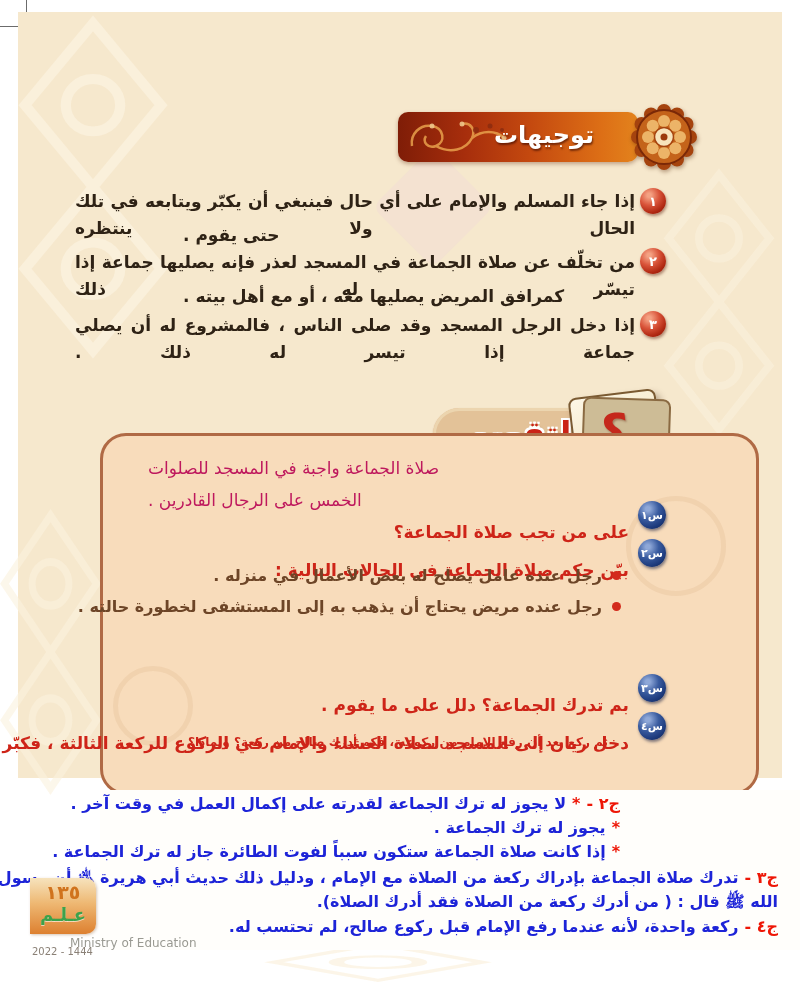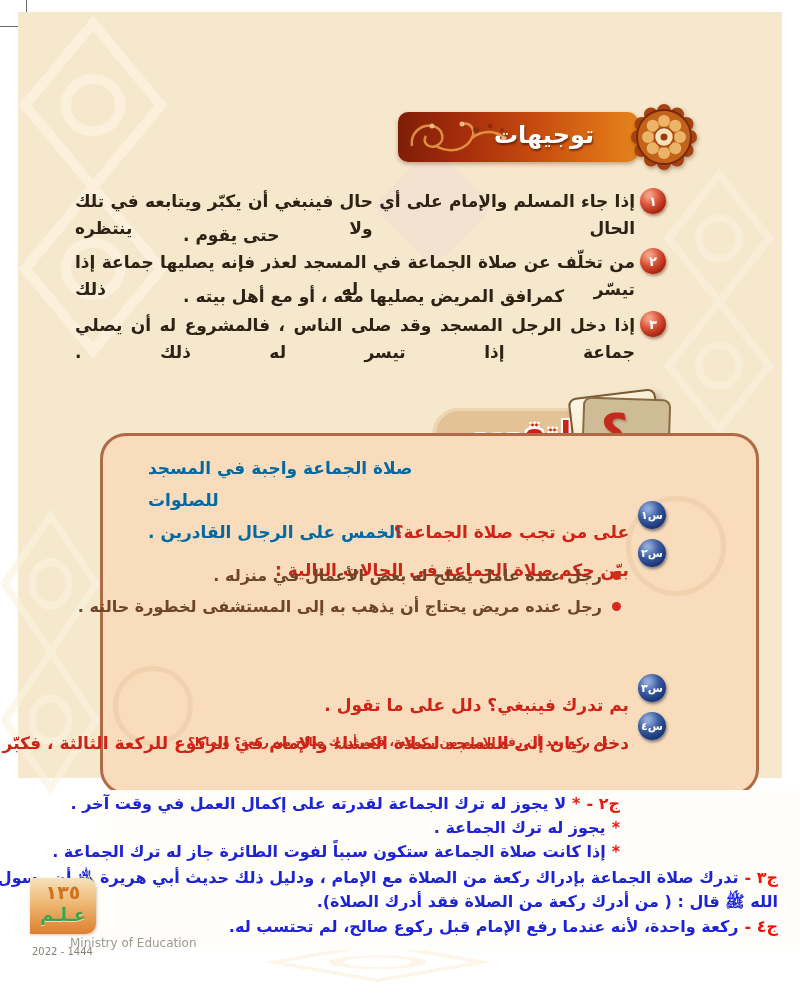--- a/index.html
+++ b/index.html
@@ -50,21 +50,21 @@
   .note::after{content:"";position:absolute;right:-2px;bottom:-2px;border-style:solid;
     border-width:0 0 22px 22px;border-color:transparent transparent #b89a6a transparent;}
   .note-q{position:absolute;left:0;top:8px;width:100%;text-align:center;
     color:#c5281c;font-size:48px;font-weight:bold;text-shadow:1px 2px 2px rgba(90,20,0,.35);}
 
   
   .qbox{position:absolute;left:82px;top:421px;width:653px;height:356px;background:#f8dcbb;
     border:3px solid #b06a45;border-radius:26px;}
   .qbox .faint{position:absolute;border:5px solid rgba(197,146,98,.14);border-radius:50%;}
   .q1-ans{position:absolute;left:45px;top:16px;width:320px;direction:rtl;text-align:left;
-    color:#0369a1;font-size:17px;font-weight:bold;line-height:32px;}
+    color:#be185d;font-size:17px;font-weight:normal;line-height:32px;}
   .q1-ans span{display:block;}
   .qrow{position:absolute;display:flex;direction:rtl;gap:9px;align-items:center;white-space:nowrap;}
   .s-badge{width:28px;height:28px;border-radius:50%;flex:0 0 28px;
     background:radial-gradient(circle at 35% 28%,#8fa8d8 8%,#3a5ca0 40%,#1d3a7c 70%,#0d1f4a 100%);
     box-shadow:1px 2px 3px rgba(10,20,60,.5);color:#fff;font-size:11px;font-weight:bold;
     display:flex;align-items:center;justify-content:center;}
   .qred{color:#ce2418;font-size:17px;font-weight:bold;direction:rtl;margin-top:34px;}
   .case-row{position:absolute;display:flex;direction:rtl;gap:10px;align-items:center;right:135px;white-space:nowrap;}
   .case-dot{width:9px;height:9px;border-radius:50%;background:#d32b1c;flex:0 0 9px;}
   .case-text{color:#6d4527;font-size:16px;font-weight:bold;direction:rtl;}
@@ -236,21 +236,21 @@
         <span class="case-dot"></span>
         <span class="case-text">رجل عنده عامل يصلح له بعض الأعمال في منزله .</span>
       </div>
       <div class="case-row" style="top:161px;">
         <span class="case-dot"></span>
         <span class="case-text">رجل عنده مريض يحتاج أن يذهب به إلى المستشفى لخطورة حالته .</span>
       </div>
 
       <div class="qrow" style="right:90px;top:225px;">
         <span class="s-badge">س٣</span>
-        <span class="qred">بم تدرك فينبغي؟ دلل على ما تقول .</span>
+        <span class="qred">بم تدرك الجماعة؟ دلل على ما يقوم .</span>
       </div>
 
       <div class="qrow" style="right:90px;top:263px;">
         <span class="s-badge">س٤</span>
         <span class="qred">دخل ريان إلى المسجد لصلاة العشاء والإمام في الركوع للركعة الثالثة ، فكبّر صالح</span>
       </div>
       <div class="q4l2">ثم ركع بعد أن رفع الإمام من ركوعه ، فكم أدرك صالح من ركعة؟ ولماذا؟</div>
     </div>
 
     <div class="answers">

